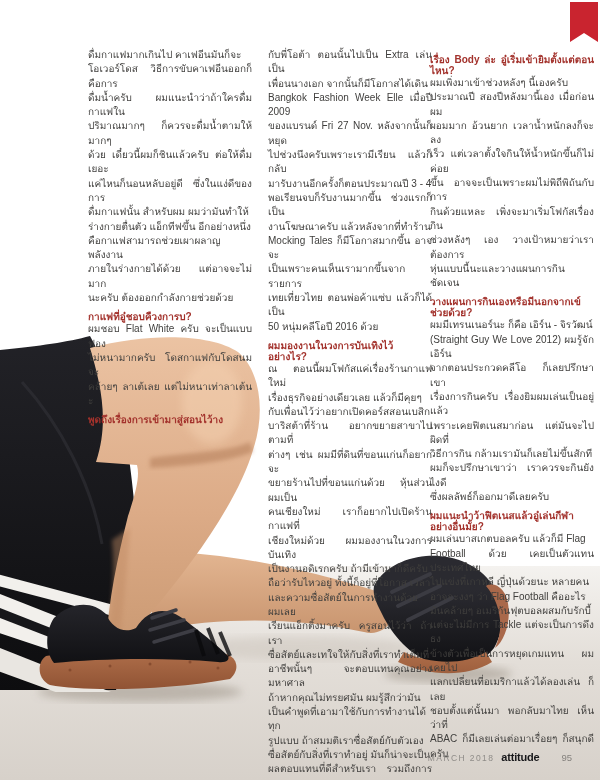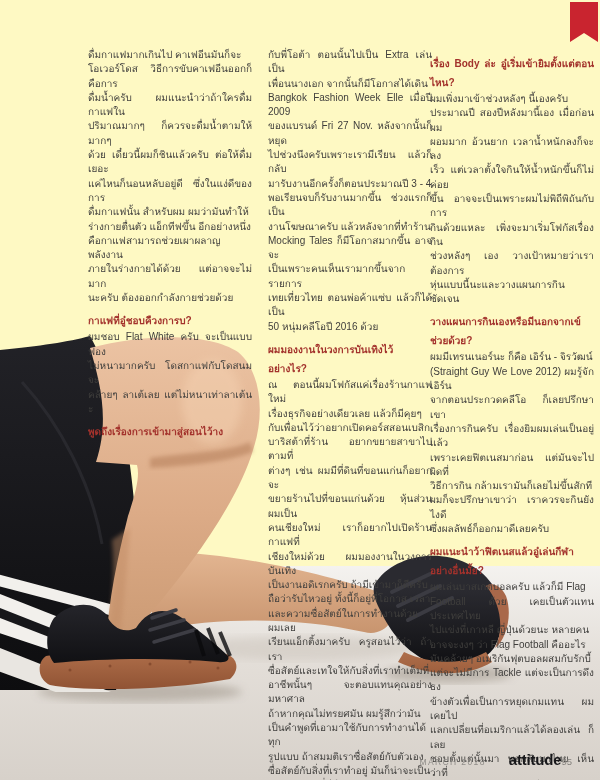--- a/index.html
+++ b/index.html
@@ -1,27 +1,27 @@
 <!DOCTYPE html>
 <html><head>
 <meta charset="utf-8">
 <style>
   html,body{margin:0;padding:0;background:#888;}
-  .page{position:relative;width:600px;height:780px;background:#fef9c3;overflow:hidden;
+  .page{position:relative;width:600px;height:780px;background:#ffffff;overflow:hidden;
         font-family:"Liberation Sans",sans-serif;margin:0 auto;}
   .photo-svg{position:absolute;left:0;top:0;width:600px;height:780px;}
   .col{position:absolute;top:48px;width:164px;color:#3f3e3c;font-size:10px;line-height:14.3px;
        text-align:justify;word-break:break-word;}
   .c1{left:88px}.c2{left:268px}.c3{left:430px}
   .col p{margin:0;white-space:pre-line;}
-  .col h3{margin:6px 0 0 0;font-size:10px;line-height:19px;color:#a3322c;font-weight:bold;white-space:pre-line;}
+  .col h3{margin:6px 0 0 0;font-size:10px;line-height:11px;color:#a3322c;font-weight:bold;white-space:pre-line;}
   .footer{position:absolute;top:751px;right:28px;display:flex;align-items:baseline;}
   .issue{font-size:8.5px;letter-spacing:1.4px;color:#8f8c88;}
-  .logo{font-size:15px;font-weight:bold;color:#17171a;letter-spacing:-0.2px;margin-left:23px;}
-  .pageno{font-size:9.5px;color:#85827e;}
+  .logo{font-size:11px;font-weight:bold;color:#17171a;letter-spacing:-0.2px;margin-left:7px;}
+  .pageno{font-size:9.5px;color:#85827e;margin-left:22px;}
   .corner-tab{position:absolute;top:2px;right:2px;width:28px;height:42px;}
 </style>
 </head>
 <body>
 
 <div class="page">
 
   <svg class="photo-svg" viewBox="0 0 600 780" aria-hidden="true">
     <defs>
       <linearGradient id="floorG" x1="0" y1="566" x2="0" y2="780" gradientUnits="userSpaceOnUse">

